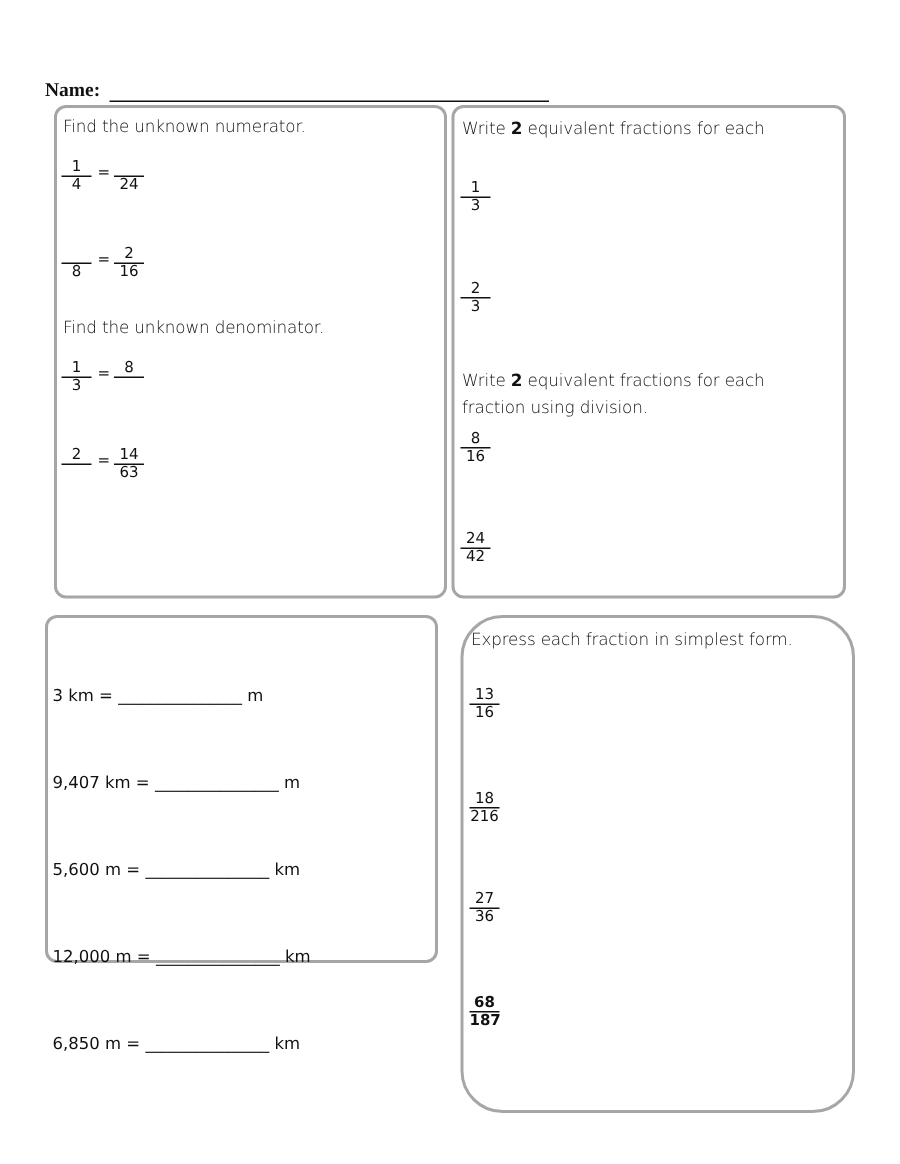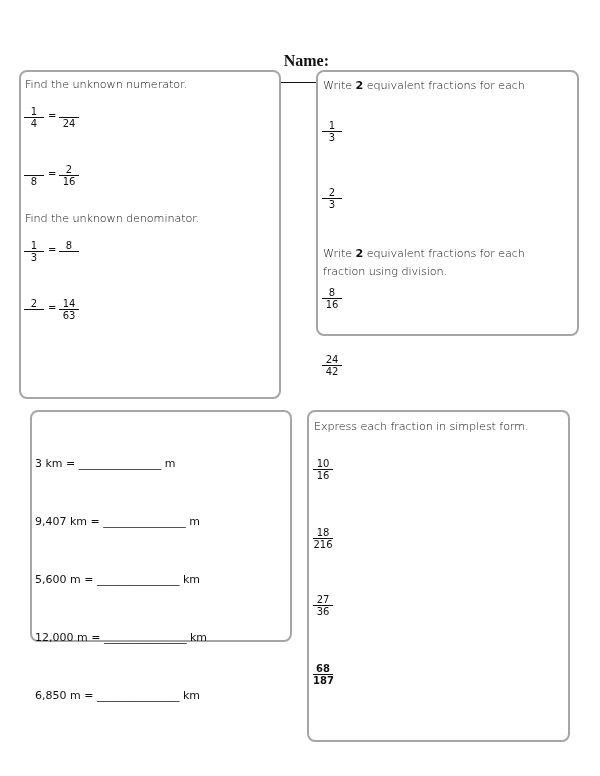--- a/index.html
+++ b/index.html
@@ -1,28 +1,28 @@
 <!DOCTYPE html>
 <html><head>
 <meta charset="utf-8">
 <style>
   html, body { margin: 0; padding: 0; background: #ffffff; }
   body { width: 600px; height: 776px; position: relative; overflow: hidden;
          font-family: "DejaVu Sans", sans-serif; color: #111; }
   .brand { position: absolute; top: 44px; right: 38px; font-family: "Liberation Serif", serif;
            font-size: 10px; color: #222; margin-top: 41px; }
   .name-row { position: absolute; top: 52px; left: 30px; font-family: "Liberation Serif", serif;
-              font-weight: bold; font-size: 16px; display: flex; align-items: flex-end; flex-direction: column; }
+              font-weight: bold; font-size: 13px; display: flex; align-items: flex-end; }
   .name-line { display: inline-block; width: 293px; border-bottom: 1.3px solid #111;
                margin-left: 6px; height: 12px; }
   .box { position: absolute; border: 2px solid #aaa5a5; border-radius: 8px; box-sizing: border-box; background: #fff; }
-  #box-tl { left: 19px; top: 70px; width: 262px; height: 329px; }
-  #box-tr { left: 316px; top: 70px; width: 263px; height: 266px; }
+  #box-tl { left: 36px; top: 70px; width: 262px; height: 329px; }
+  #box-tr { left: 301px; top: 70px; width: 263px; height: 329px; }
   #box-bl { left: 30px; top: 410px; width: 262px; height: 232px; }
-  #box-br { left: 307px; top: 410px; width: 263px; height: 332px; }
+  #box-br { left: 307px; top: 410px; width: 263px; height: 332px; border-radius: 28px; }
   .instr { position: absolute; font-size: 11.2px; line-height: 18px; color: #111; font-weight: 300; letter-spacing: -0.1px; }
   .instr b { font-weight: bold; }
   .frac { position: absolute; display: inline-flex; flex-direction: column; align-items: center;
           font-size: 10px; line-height: 11px; width: 20px; }
   .frac .num { display: block; height: 11px; text-align: center; width: 100%; }
   .frac .bar { display: block; width: 100%; border-top: 1px solid #111; }
   .frac .den { display: block; height: 11px; text-align: center; width: 100%; }
   .eq { position: absolute; font-size: 10px; }
   .conv { position: absolute; font-size: 11px; white-space: pre; }
 </style>
@@ -124,21 +124,21 @@
   <div class="conv" style="left:3px; top:45px;"><span>3 km =</span> <span>_______________</span> <span>m</span></div>
   <div class="conv" style="left:3px; top:103px;"><span>9,407 km =</span> <span>_______________</span> <span>m</span></div>
   <div class="conv" style="left:3px; top:161px;"><span>5,600 m =</span> <span>_______________</span> <span>km</span></div>
   <div class="conv" style="left:3px; top:219px;"><span>12,000 m =</span> <span>_______________</span> <span>km</span></div>
   <div class="conv" style="left:3px; top:277px;"><span>6,850 m =</span> <span>_______________</span> <span>km</span></div>
 </div>
 
 <div class="box" id="box-br">
   <div class="instr" style="left:5px; top:6px;">Express each fraction in simplest form.</div>
   <div class="frac" style="left:4px; top:46px;">
-    <span class="num">10</span>
+    <span class="num">13</span>
     <span class="bar"></span>
     <span class="den">16</span>
   </div>
   <div class="frac" style="left:4px; top:115px;">
     <span class="num">18</span>
     <span class="bar"></span>
     <span class="den">216</span>
   </div>
   <div class="frac" style="left:4px; top:182px;">
     <span class="num">27</span>

